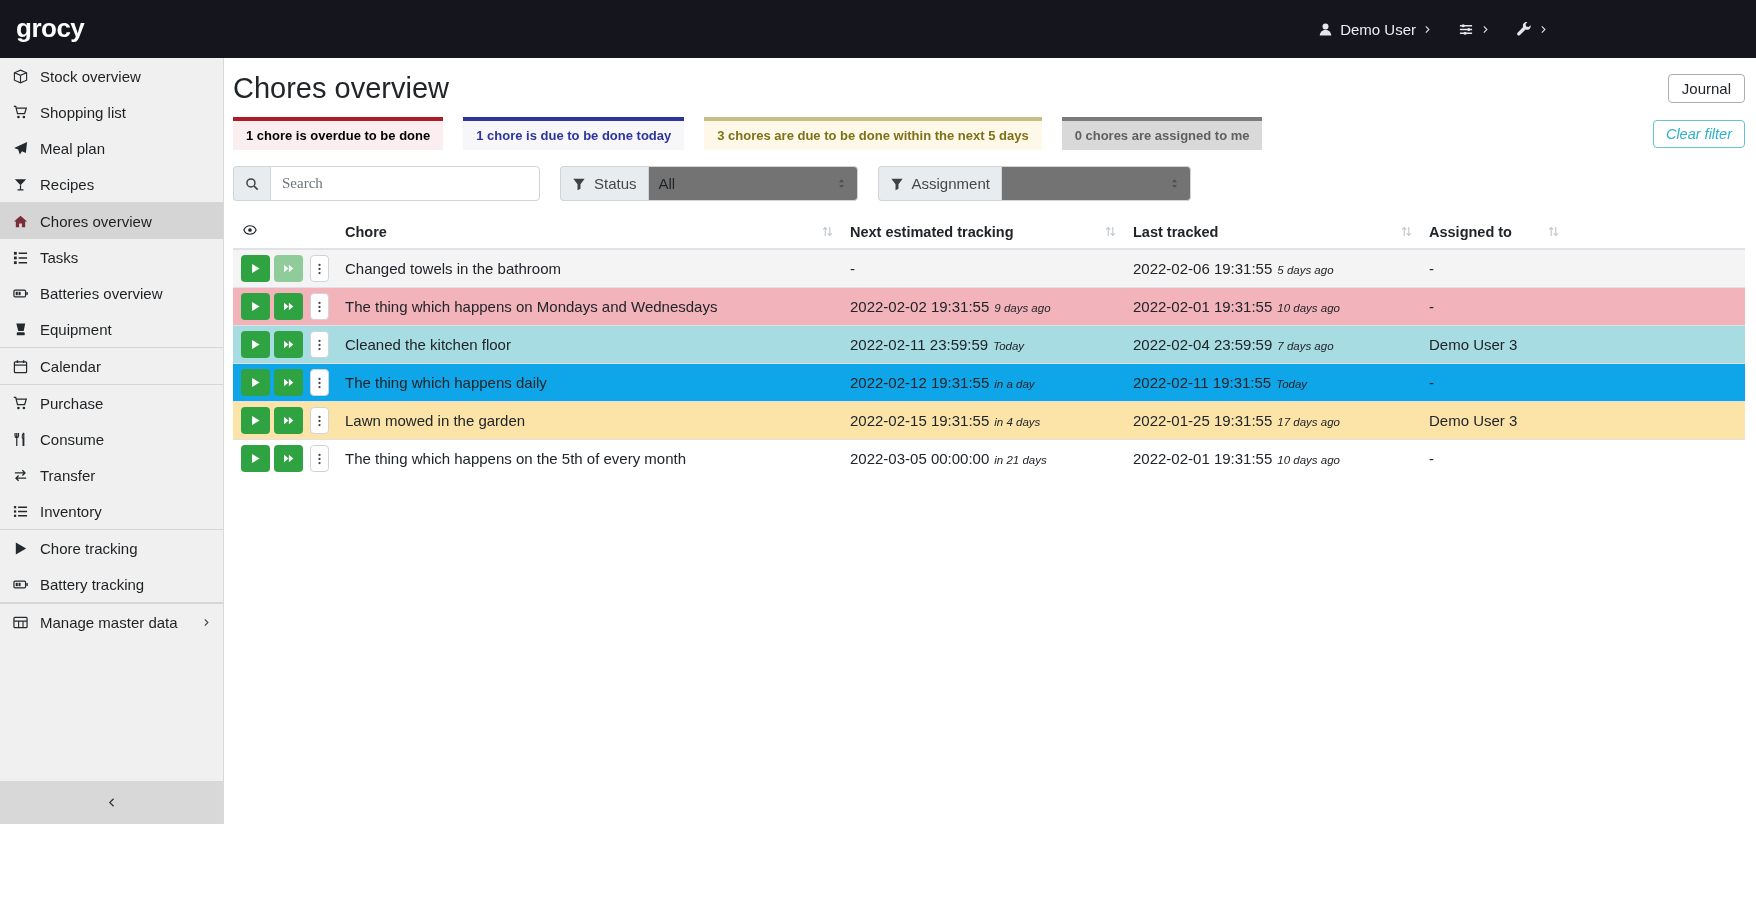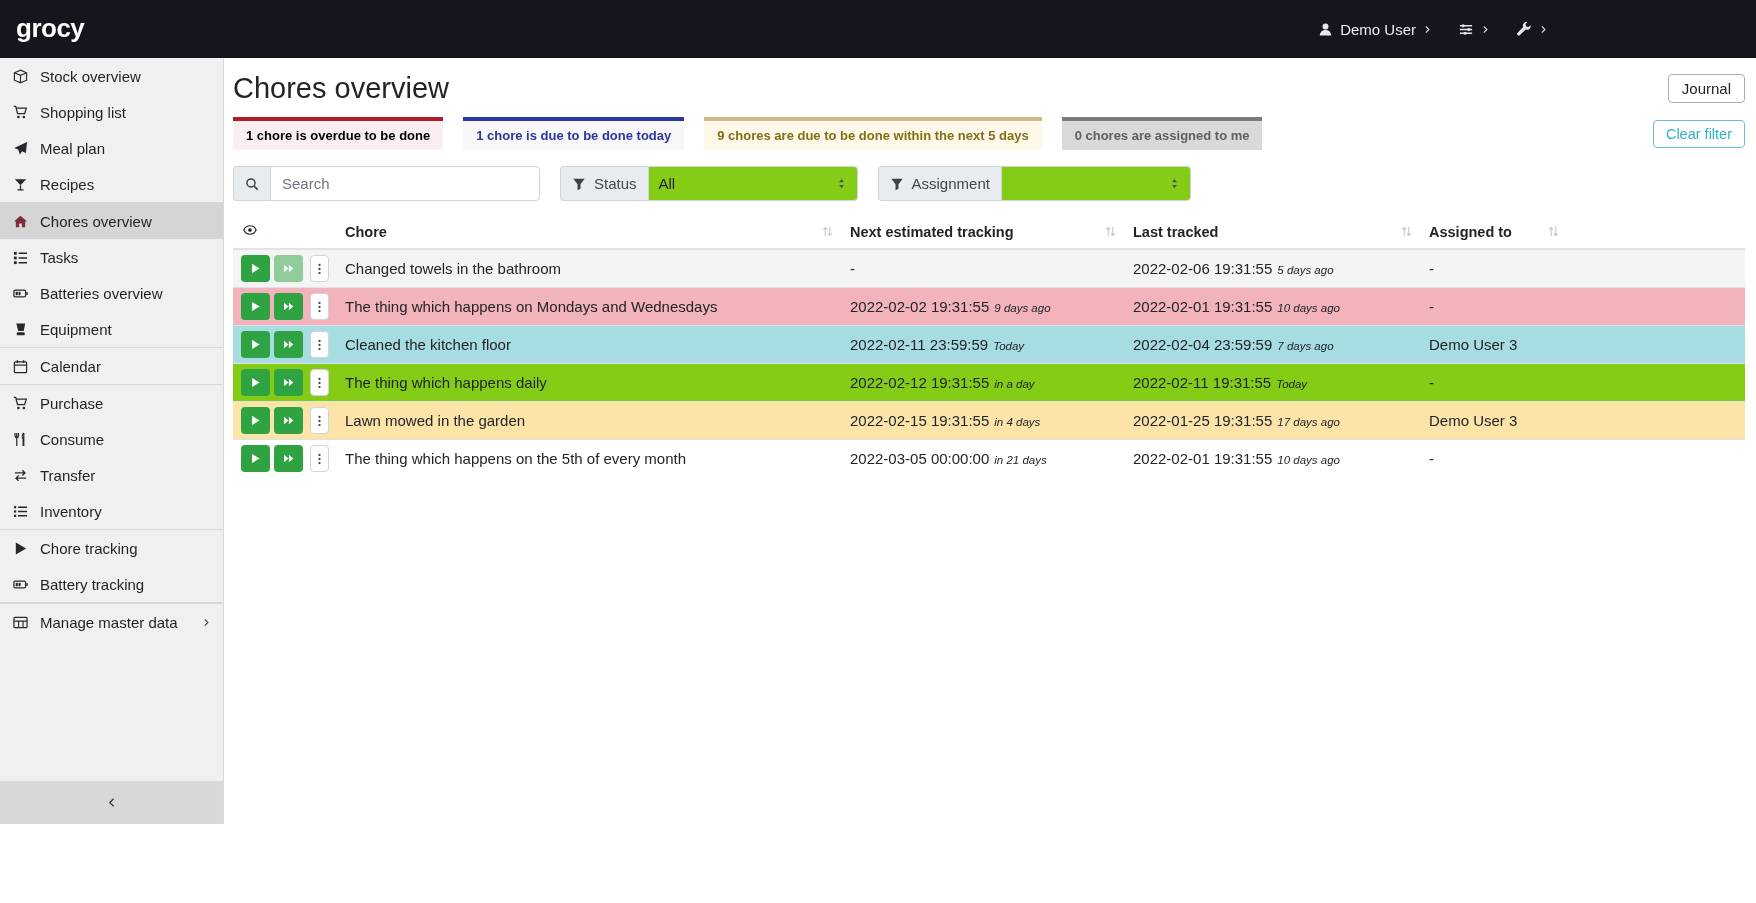--- a/index.html
+++ b/index.html
@@ -32,44 +32,44 @@
   .page-head { display:flex; align-items:flex-start; justify-content:space-between; }
   .page-title { font-size:29px; font-weight:500; color:#212529; margin:10px 0 12px 0; }
   .btn-journal { margin-top:12px; background:#fff; border:1px solid #a9aeb3; color:#212529; font-size:15px; padding:5px 13px; border-radius:4px; cursor:pointer; font-family:inherit; }
 
   .cards-row { display:flex; gap:20px; align-items:stretch; }
   .fcard { border-top:4px solid; padding:7px 13px; font-size:13px; font-weight:700; display:flex; align-items:center; cursor:pointer; }
   .fcard.c-overdue   { border-color:#ae1c28; background:#fbeef0; color:#000000; }
   .fcard.c-today     { border-color:#2b359d; background:#f7f7f9; color:#2b359d; }
   .fcard.c-next5days { border-color:#cabc87; background:#fdf8e7; color:#7e7118; }
   .fcard.c-assigned  { border-color:#7b7b7b; background:#d9d9d9; color:#5f5f5f; }
-  .btn-clear-filter { margin-left:auto; align-self:center; background:#fff; border:1px solid #67c3d4; color:#2fb0c9; font-size:14.5px; padding:5px 12px; border-radius:4px; cursor:pointer; font-family:inherit; }
+  .btn-clear-filter { margin-left:auto; align-self:center; background:#fff; border:1px solid #67c3d4; color:#2fb0c9; font-size:14.5px; padding:5px 12px; border-radius:4px; cursor:pointer; font-family:inherit;font-style:italic; }
 
   .filters-row { display:flex; gap:20px; margin-top:16px; }
   .input-group { display:flex; height:35px; }
   .ig-prepend { display:flex; align-items:center; gap:8px; padding:0 11px; background:#e9ecef; border:1px solid #ced4da; border-right:none; border-radius:4px 0 0 4px; color:#42484d; font-size:15px; }
   .ig-prepend svg { width:14px; height:14px; color:#3c4247; }
-  .search-input { width:270px; border:1px solid #ced4da; border-radius:0 4px 4px 0; padding:0 11px; font-size:15px; color:#701a75; outline:none; font-family:Liberation Sans, sans-serif; }
+  .search-input { width:270px; border:1px solid #ced4da; border-radius:0 4px 4px 0; padding:0 11px; font-size:15px; color:#701a75; outline:none; font-family:Liberation Serif, serif; }
   .search-input::placeholder { color:#6c757d; }
-  .sel { display:flex; align-items:center; justify-content:space-between; border:1px solid #ced4da; border-radius:0 4px 4px 0; background:#84cc16; padding:4px 10px; font-size:15px; color:#212529; cursor:pointer; }
+  .sel { display:flex; align-items:center; justify-content:space-between; border:1px solid #ced4da; border-radius:0 4px 4px 0; background:#737373; padding:4px 10px; font-size:15px; color:#212529; cursor:pointer; }
   .sel-status { width:210px; }
   .sel-assign { width:190px; }
   .sel svg { width:11px; height:13px; color:#495057; }
 
   
   table.chores { margin-top:14px; width:100%; border-collapse:collapse; }
   thead th { font-size:14.5px; font-weight:700; text-align:left; padding:8px; border-bottom:2px solid #dfe3e7; color:#212529; }
   .th-flex { display:flex; align-items:center; justify-content:space-between; }
   .sort-ic { width:13px; height:13px; color:#c2c8cd; flex:none; }
   .eye-ic { width:18px; height:14px; color:#212529; }
   tbody td { padding:5px 8px; border-top:1px solid #dee2e6; font-size:15px; color:#212529; height:37px; vertical-align:middle; }
   tbody tr:nth-child(odd):not(.tr-overdue):not(.tr-due-today):not(.tr-due-soon) td { background:#f4f4f4; }
   .tr-overdue td   { background:#f3b3bb; }
   .tr-due-today td { background:#a7dce2; }
-  .tr-due-soon td  { background:#84cc16; }
+  .tr-due-soon td  { background:#0ea5e9; }
   tbody tr.tr-due-soon:nth-child(odd) td { background:#fce4a9; }
   .actions { display:flex; align-items:center; gap:4px; }
   .btn-play,.btn-skip { width:29px; height:27px; border:none; border-radius:4px; background:#2fa342; display:inline-flex; align-items:center; justify-content:center; color:#fff; cursor:pointer; padding:0; }
   .btn-play svg { width:11px; height:11px; }
   .btn-skip svg { width:13px; height:11px; }
   .btn-skip.disabled { opacity:.5; cursor:default; }
   .btn-dots { width:19px; height:27px; border:1px solid #ced4da; background:#fff; border-radius:4px; display:inline-flex; align-items:center; justify-content:center; color:#3e444a; cursor:pointer; margin-left:3px; padding:0; }
   .btn-dots svg { width:13px; height:14px; }
   .rel { font-size:11.5px; font-style:italic; margin-left:5px; color:#212529; }
 
@@ -346,21 +346,21 @@
 
     <div class="main">
       <div class="page-head">
         <h1 class="page-title">Chores overview</h1>
         <button class="btn-journal">Journal</button>
       </div>
 
       <div class="cards-row">
         <div class="fcard c-overdue">1 chore is overdue to be done</div>
         <div class="fcard c-today">1 chore is due to be done today</div>
-        <div class="fcard c-next5days">9 chores are due to be done within the next 5 days</div>
+        <div class="fcard c-next5days">3 chores are due to be done within the next 5 days</div>
         <div class="fcard c-assigned">0 chores are assigned to me</div>
         <button class="btn-clear-filter">Clear filter</button>
       </div>
 
       <div class="filters-row">
         <div class="input-group">
           <div class="ig-prepend">
               <svg>
                 <use href="#i-search"></use>
               </svg>

